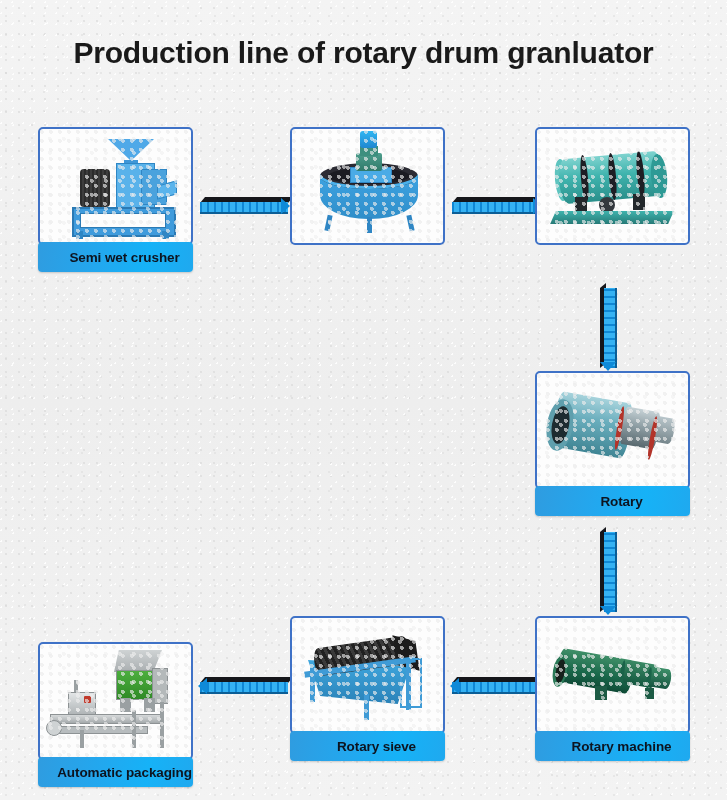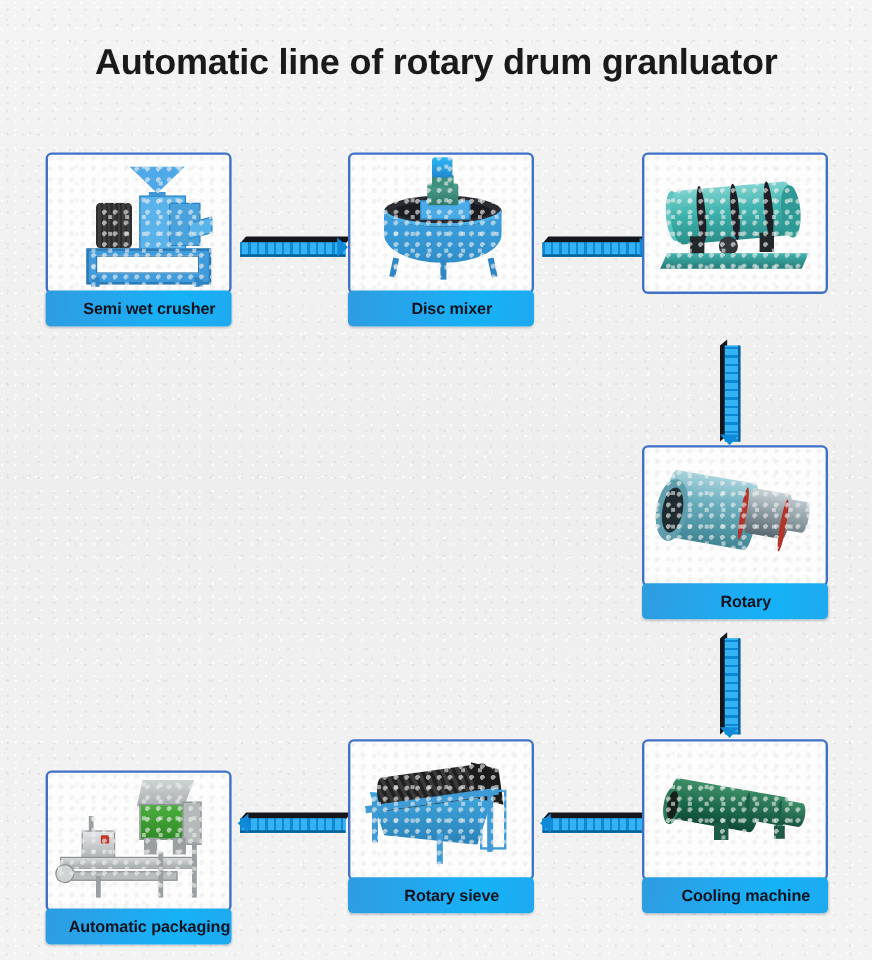--- a/index.html
+++ b/index.html
@@ -488,21 +488,21 @@
     bottom: -3px; left: 0;
     width: 0; height: 0;
     border-left: 8px solid transparent;
     border-right: 8px solid transparent;
     border-top: 9px solid #0f8ad8;
   }
 </style>
 </head>
 <body>
 
-<div class="title">Automatic line of rotary drum granluator</div>
+<div class="title">Production line of rotary drum granluator</div>
 
 <div class="card" style="left:38px; top:127px;">
   <div class="card-frame">
     <div class="art">
       <div class="cr-hopper"></div>
       <div class="cr-hopper2"></div>
       <div class="cr-body"></div>
       <div class="cr-body2"></div>
       <div class="cr-motor"></div>
       <div class="cr-chute"></div>
@@ -529,21 +529,20 @@
       <div class="dm-rim-in"></div>
       <div class="dm-bar"></div>
       <div class="dm-gear"></div>
       <div class="dm-gear2"></div>
       <div class="dm-motor"></div>
       <div class="dm-leg1"></div>
       <div class="dm-leg2"></div>
       <div class="dm-leg3"></div>
     </div>
   </div>
-  <div class="card-label">Disc mixer</div>
 </div>
 
 <div class="conv-h right" style="left:452px; top:197px; width:88px;">
   <div class="top"></div>
   <div class="belt"></div>
   <div class="head"></div>
 </div>
 
 <div class="card" style="left:535px; top:127px;">
   <div class="card-frame">
@@ -646,14 +645,14 @@
       <div class="cm-mouth"></div>
       <div class="cm-hole"></div>
       <div class="cm-mid"></div>
       <div class="cm-tail"></div>
       <div class="cm-r1"></div>
       <div class="cm-r2"></div>
       <div class="cm-leg1"></div>
       <div class="cm-leg2"></div>
     </div>
   </div>
-  <div class="card-label">Cooling machine</div>
+  <div class="card-label">Rotary machine</div>
 </div>
 
 </body></html>

